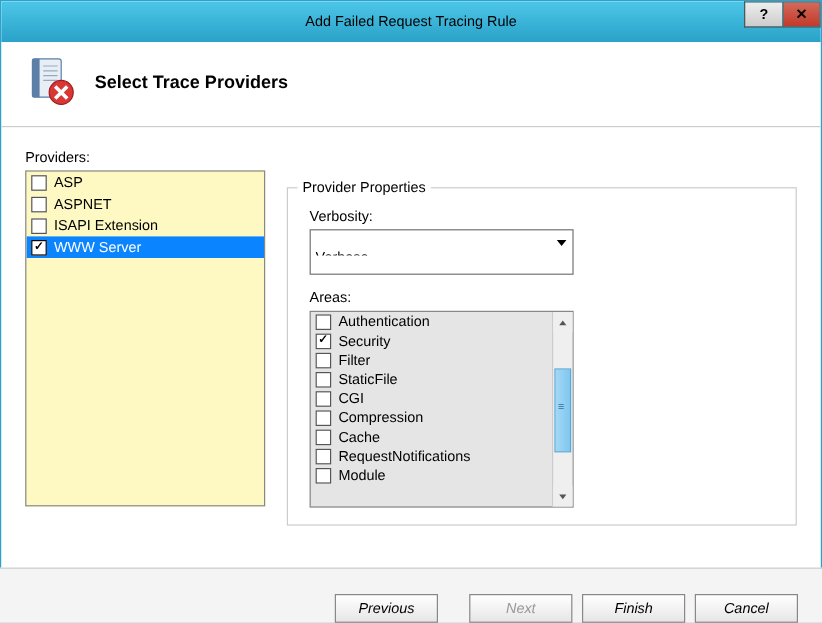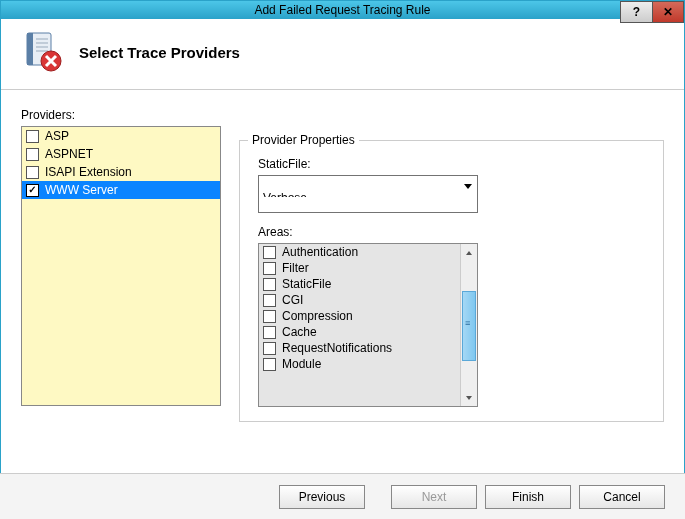--- a/index.html
+++ b/index.html
@@ -1,17 +1,17 @@
 <!DOCTYPE html>
 <html><head>
 <meta charset="utf-8">
 <style>
 * { box-sizing: border-box; margin: 0; padding: 0; font-family: "Segoe UI", Tahoma, sans-serif; font-size: 12px; }
 body { background: #fff; width: 685px; height: 519px; overflow: hidden; border: 1px solid #2aa2c9; }
-.titlebar { height: 18px; background: linear-gradient(#4cc6e8, #2aa2c9); display: flex; align-items: center; position: relative; }
+.titlebar { height: 34px; background: linear-gradient(#4cc6e8, #2aa2c9); display: flex; align-items: center; position: relative; }
 .title { flex: 1; text-align: center; color: #000; font-size: 12px; }
 .title-buttons { display: flex; position: absolute; right: 0; top: 0; }
 .tbtn { width: 32px; height: 22px; border: 1px solid #555; background: linear-gradient(#eee,#ccc); display: flex; align-items: center; justify-content: center; font-family: Arial; font-weight: bold; }
 .tbtn.help { border-right: none; }
 .tbtn.close { background: linear-gradient(#d46a5a,#c1392b); }
 .header { padding: 12px 20px 16px 20px; display: flex; align-items: center; gap: 16px; border-bottom: 1px solid #ccc; }
 .header-icon { width: 42px; height: 42px; position: relative; }
 .header-icon svg { width: 42px; height: 42px; }
 .header-title { font-size: 15px; font-weight: bold; }
 .content { padding: 18px 20px 10px 20px; display: flex; gap: 18px; }
@@ -32,21 +32,21 @@
 .select-wrap::after { content: ""; position: absolute; right: 6px; top: 9px; border-left: 4px solid transparent; border-right: 4px solid transparent; border-top: 5px solid #000; pointer-events:none; }
 .areas-box { width: 220px; height: 164px; border: 1px solid #888; background: #e5e5e5; margin-left: 6px; display: flex; }
 .areas-list { flex: 1; overflow: hidden; }
 .area-item { display: flex; align-items: center; padding: 1px 4px; gap: 6px; }
 .scroll { width: 17px; background: #efefef; border-left: 1px solid #ccc; display: flex; flex-direction: column; }
 .scroll .arrow { height: 17px; display:flex; align-items:center; justify-content:center; background:#efefef; }
 .scroll .arrow svg{width:8px;height:8px}
 .scroll .track { flex:1; position:relative; }
 .scroll .thumb { position:absolute; left:1px; right:1px; top:30px; height:70px; background: linear-gradient(90deg,#a5d8f5,#7fc7ef); border:1px solid #5aa8d8; }
 .scroll .thumb::after{content:"≡"; position:absolute; left:2px; top:26px; color:#2b6c9e; font-size:9px;}
-.footer { position: absolute; bottom: 0; left: 0; right: 0; height: 46px; border-top: 1px solid #ccc; background: #f4f4f4; display: flex; justify-content: flex-end; align-items: center; padding-right: 20px; gap: 8px; }
+.footer { position: absolute; bottom: 0; left: 0; right: 0; height: 46px; border-top: 1px solid #ccc; background: #f4f4f4; display: flex; justify-content: flex-end; align-items: flex-end; padding-right: 20px; gap: 8px; font-style: italic; }
 .btn { width: 86px; height: 24px; border: 1px solid #888; background: linear-gradient(#fff,#e6e6e6); text-align: center; line-height: 22px; }
 .btn.disabled { color: #999; margin-left: 18px; }
 </style>
 </head>
 <body>
 
 <div class="titlebar">
   <div class="title">Add Failed Request Tracing Rule</div>
   <div class="title-buttons">
     <div class="tbtn help">
@@ -92,32 +92,36 @@
         </div>
         <div class="prov-item selected">
           <span class="chk checked"></span>
           <span>WWW Server</span>
         </div>
       </div>
   </div>
   <div class="right-col">
     <div class="groupbox">
       <span class="group-title">Provider Properties</span>
-      <div class="sub-label">StaticFile:</div>
+      <div class="sub-label">Verbosity:</div>
       <div class="select-wrap">
         <select class="select">
           <option>Verbose</option>
         </select>
       </div>
       <div class="sub-label" style="margin-top:12px">Areas:</div>
       <div class="areas-box">
         <div class="areas-list" id="areas-list">
             <div class="area-item">
               <span class="chk"></span>
               <span>Authentication</span>
+            </div>
+            <div class="area-item">
+              <span class="chk checked"></span>
+              <span>Security</span>
             </div>
             <div class="area-item">
               <span class="chk"></span>
               <span>Filter</span>
             </div>
             <div class="area-item">
               <span class="chk"></span>
               <span>StaticFile</span>
             </div>
             <div class="area-item">

